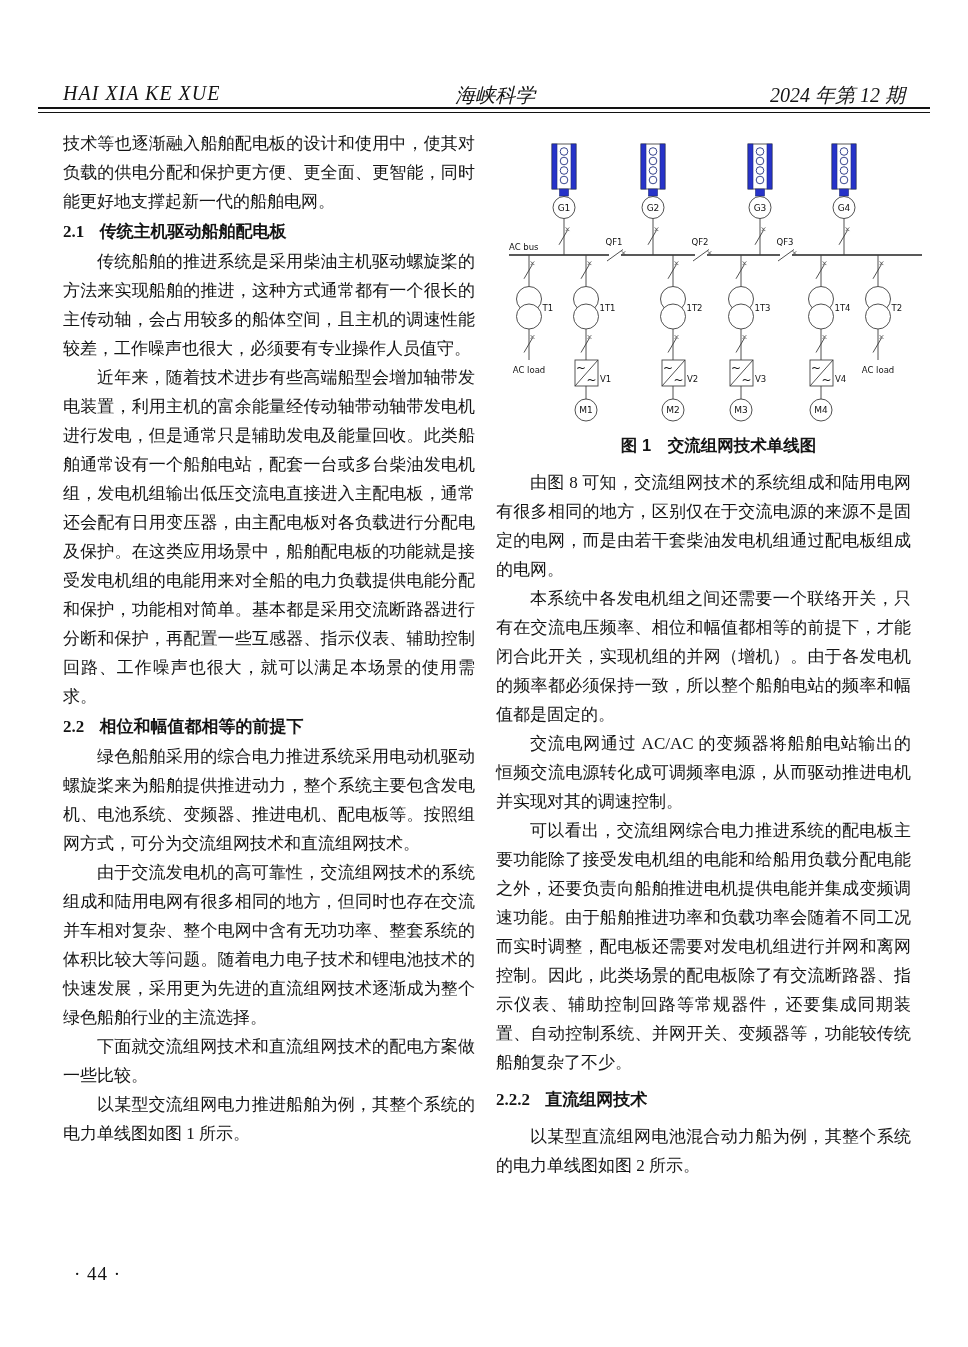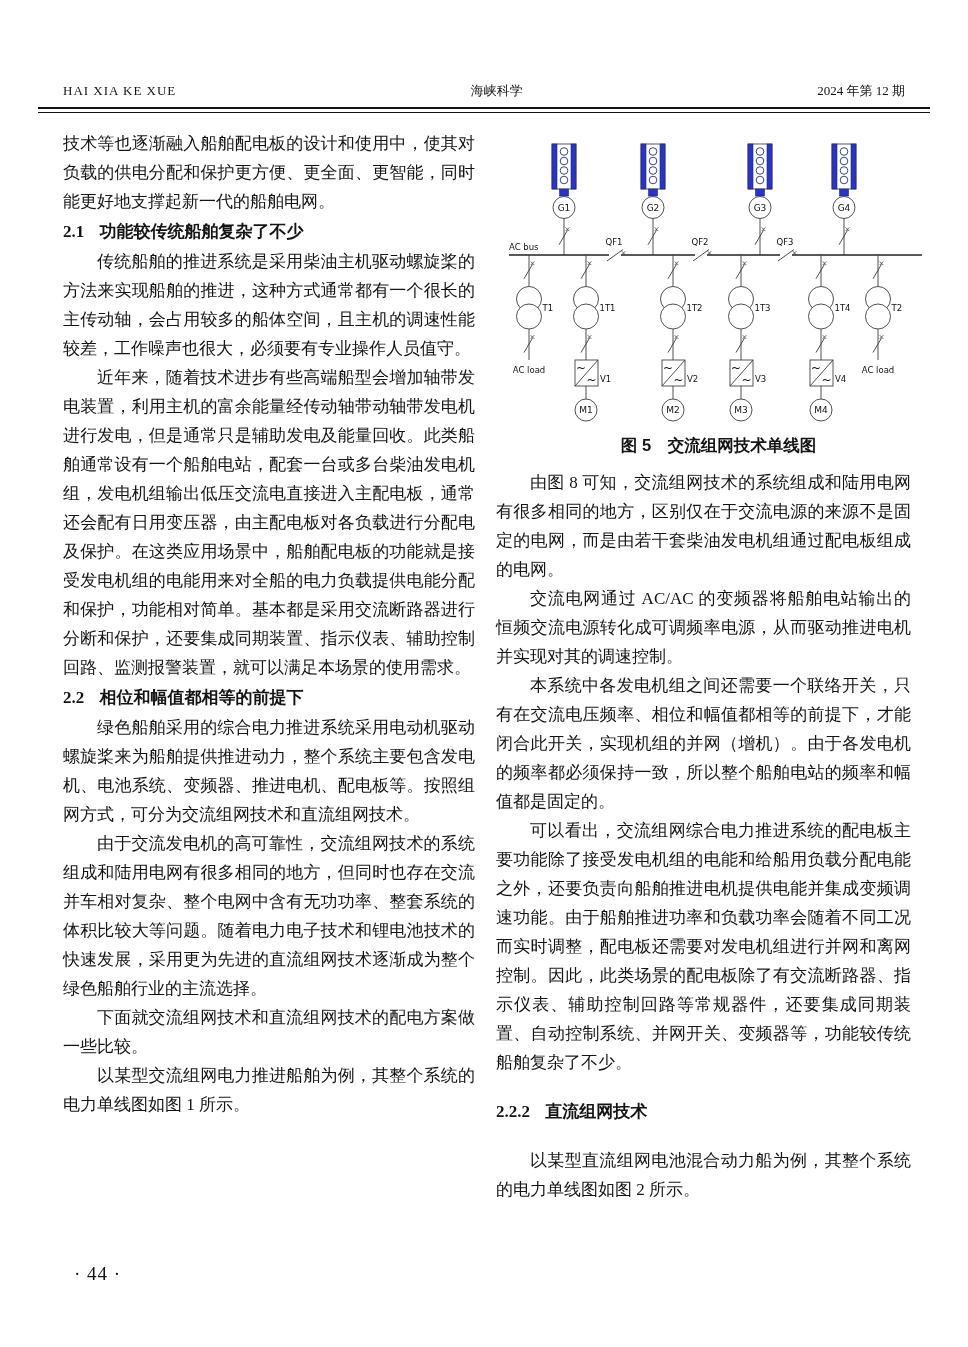--- a/index.html
+++ b/index.html
@@ -5,22 +5,23 @@
   * { margin:0; padding:0; box-sizing:border-box; }
   html,body { background:#ffffff; }
   body {
     width:968px; height:1347px; position:relative;
     font-family:"Liberation Serif","DejaVu Serif",serif;
     color:#141414;
     overflow:hidden;
   }
   .hdr {
     position:absolute; top:82px; left:63px; width:842px;
-    display:flex; justify-content:space-between; align-items:center;
-    font-size:13px;
+    display:flex; justify-content:space-between; align-items:flex-start;
+    font-size:20px;
+    font-style:italic;
   }
   .hdr .pinyin { letter-spacing:1px; }
   .rule {
     position:absolute; top:107px; left:38px; width:892px; height:6px;
     border-top:2.5px solid #121212; border-bottom:1.3px solid #121212;
   }
   .col { position:absolute; top:129px; }
   .col-left  { left:63px;  width:412px; }
   .col-right { left:496px; width:415px; }
   p.body {
@@ -32,21 +33,21 @@
     font-weight:bold; font-size:17.5px; line-height:29px;
     margin:13px 0 12px 0;
   }
   .h1 .num { margin-right:1.1em; }
   .h2 {
     font-weight:bold; font-size:17px; line-height:29px; margin:1px 0;
   }
   .h2 .num { margin-right:0.9em;text-align:center; }
   .h3 {
     font-family:"Liberation Sans","DejaVu Sans",sans-serif;
-    font-weight:bold; font-size:17px; line-height:29px; margin:20px 0;
+    font-weight:bold; font-size:17px; line-height:29px; margin:8px 0;
   }
   .h3 .num { margin-right:0.9em; font-family:"Liberation Serif","DejaVu Serif",serif; }
   .figwrap { width:445px; margin:0 0 6px 0; }
   .figcap {
     text-align:center;
     font-family:"Liberation Sans","DejaVu Sans",sans-serif;
     font-weight:bold; font-size:16.5px; line-height:22px;
     margin:3px 0 12px 0;
   }
   .figcap .clabel { margin-right:1em; }
@@ -61,24 +62,24 @@
 <div class="hdr">
   <span class="pinyin">HAI XIA KE XUE</span>
   <span>海峡科学</span>
   <span>2024 年第 12 期</span>
 </div>
 <div class="rule"></div>
 
 <div class="col col-left">
   <p class="body">技术等也逐渐融入船舶配电板的设计和使用中，使其对负载的供电分配和保护更方便、更全面、更智能，同时能更好地支撑起新一代的船舶电网。</p>
   <div class="h2">
-    <span class="num">2.1</span><span>功能较传统船舶复杂了不少</span>
+    <span class="num">2.1</span><span>传统主机驱动船舶配电板</span>
   </div>
   <p class="body ind">传统船舶的推进系统是采用柴油主机驱动螺旋桨的方法来实现船舶的推进，这种方式通常都有一个很长的主传动轴，会占用较多的船体空间，且主机的调速性能较差，工作噪声也很大，必须要有专业操作人员值守。</p>
-  <p class="body ind">近年来，随着技术进步有些高端船型会增加轴带发电装置，利用主机的富余能量经传动轴带动轴带发电机进行发电，但是通常只是辅助发电及能量回收。此类船舶通常设有一个船舶电站，配套一台或多台柴油发电机组，发电机组输出低压交流电直接进入主配电板，通常还会配有日用变压器，由主配电板对各负载进行分配电及保护。在这类应用场景中，船舶配电板的功能就是接受发电机组的电能用来对全船的电力负载提供电能分配和保护，功能相对简单。基本都是采用交流断路器进行分断和保护，还要集成同期装置、指示仪表、辅助控制回路、监测报警装置，就可以满足本场景的使用需求。</p>
+  <p class="body ind">近年来，随着技术进步有些高端船型会增加轴带发电装置，利用主机的富余能量经传动轴带动轴带发电机进行发电，但是通常只是辅助发电及能量回收。此类船舶通常设有一个船舶电站，配套一台或多台柴油发电机组，发电机组输出低压交流电直接进入主配电板，通常还会配有日用变压器，由主配电板对各负载进行分配电及保护。在这类应用场景中，船舶配电板的功能就是接受发电机组的电能用来对全船的电力负载提供电能分配和保护，功能相对简单。基本都是采用交流断路器进行分断和保护，再配置一些互感器、指示仪表、辅助控制回路、工作噪声也很大，就可以满足本场景的使用需求。</p>
   <div class="h2">
     <span class="num">2.2</span><span>相位和幅值都相等的前提下</span>
   </div>
   <p class="body ind">绿色船舶采用的综合电力推进系统采用电动机驱动螺旋桨来为船舶提供推进动力，整个系统主要包含发电机、电池系统、变频器、推进电机、配电板等。按照组网方式，可分为交流组网技术和直流组网技术。</p>
   <p class="body ind">由于交流发电机的高可靠性，交流组网技术的系统组成和陆用电网有很多相同的地方，但同时也存在交流并车相对复杂、整个电网中含有无功功率、整套系统的体积比较大等问题。随着电力电子技术和锂电池技术的快速发展，采用更为先进的直流组网技术逐渐成为整个绿色船舶行业的主流选择。</p>
   <p class="body ind">下面就交流组网技术和直流组网技术的配电方案做一些比较。</p>
   <p class="body ind">以某型交流组网电力推进船舶为例，其整个系统的电力单线图如图 1 所示。</p>
 </div>
 
 <div class="col col-right">
@@ -280,26 +281,26 @@
           <circle cx="382" cy="187.5" r="12.5" fill="#fff" stroke="#3c3c3c" stroke-width="0.9"></circle>
           <text x="395.5" y="182" font-size="8.5" text-anchor="start" font-family="&quot;DejaVu Sans&quot;,&quot;Liberation Sans&quot;,sans-serif" font-weight="normal">T2</text>
           <line x1="382" y1="200" x2="382" y2="231" stroke="#3c3c3c" stroke-width="0.9"></line>
           <line x1="377" y1="223.5" x2="385.5" y2="209" stroke="#3c3c3c" stroke-width="0.9"></line>
           <line x1="383.7" y1="206.2" x2="387.3" y2="209.8" stroke="#3c3c3c" stroke-width="0.8"></line>
           <line x1="383.7" y1="209.8" x2="387.3" y2="206.2" stroke="#3c3c3c" stroke-width="0.8"></line>
           <text x="382" y="244" font-size="8.5" text-anchor="middle" font-family="&quot;DejaVu Sans&quot;,&quot;Liberation Sans&quot;,sans-serif" font-weight="normal">AC load</text>
         </g>
       </svg>
     <div class="figcap">
-      <span class="clabel">图 5</span><span>交流组网技术单线图</span>
+      <span class="clabel">图 1</span><span>交流组网技术单线图</span>
     </div>
   </div>
   <p class="body ind">由图 8 可知，交流组网技术的系统组成和陆用电网有很多相同的地方，区别仅在于交流电源的来源不是固定的电网，而是由若干套柴油发电机组通过配电板组成的电网。</p>
+  <p class="body ind">本系统中各发电机组之间还需要一个联络开关，只有在交流电压频率、相位和幅值都相等的前提下，才能闭合此开关，实现机组的并网（增机）。由于各发电机的频率都必须保持一致，所以整个船舶电站的频率和幅值都是固定的。</p>
   <p class="body ind">交流电网通过 AC/AC 的变频器将船舶电站输出的恒频交流电源转化成可调频率电源，从而驱动推进电机并实现对其的调速控制。</p>
-  <p class="body ind">本系统中各发电机组之间还需要一个联络开关，只有在交流电压频率、相位和幅值都相等的前提下，才能闭合此开关，实现机组的并网（增机）。由于各发电机的频率都必须保持一致，所以整个船舶电站的频率和幅值都是固定的。</p>
   <p class="body ind">可以看出，交流组网综合电力推进系统的配电板主要功能除了接受发电机组的电能和给船用负载分配电能之外，还要负责向船舶推进电机提供电能并集成变频调速功能。由于船舶推进功率和负载功率会随着不同工况而实时调整，配电板还需要对发电机组进行并网和离网控制。因此，此类场景的配电板除了有交流断路器、指示仪表、辅助控制回路等常规器件，还要集成同期装置、自动控制系统、并网开关、变频器等，功能较传统船舶复杂了不少。</p>
   <div class="h3">
     <span class="num">2.2.2</span><span>直流组网技术</span>
   </div>
   <p class="body ind">以某型直流组网电池混合动力船为例，其整个系统的电力单线图如图 2 所示。</p>
 </div>
 
 <div class="pagenum">· 44 ·</div>
 
 </body></html>

